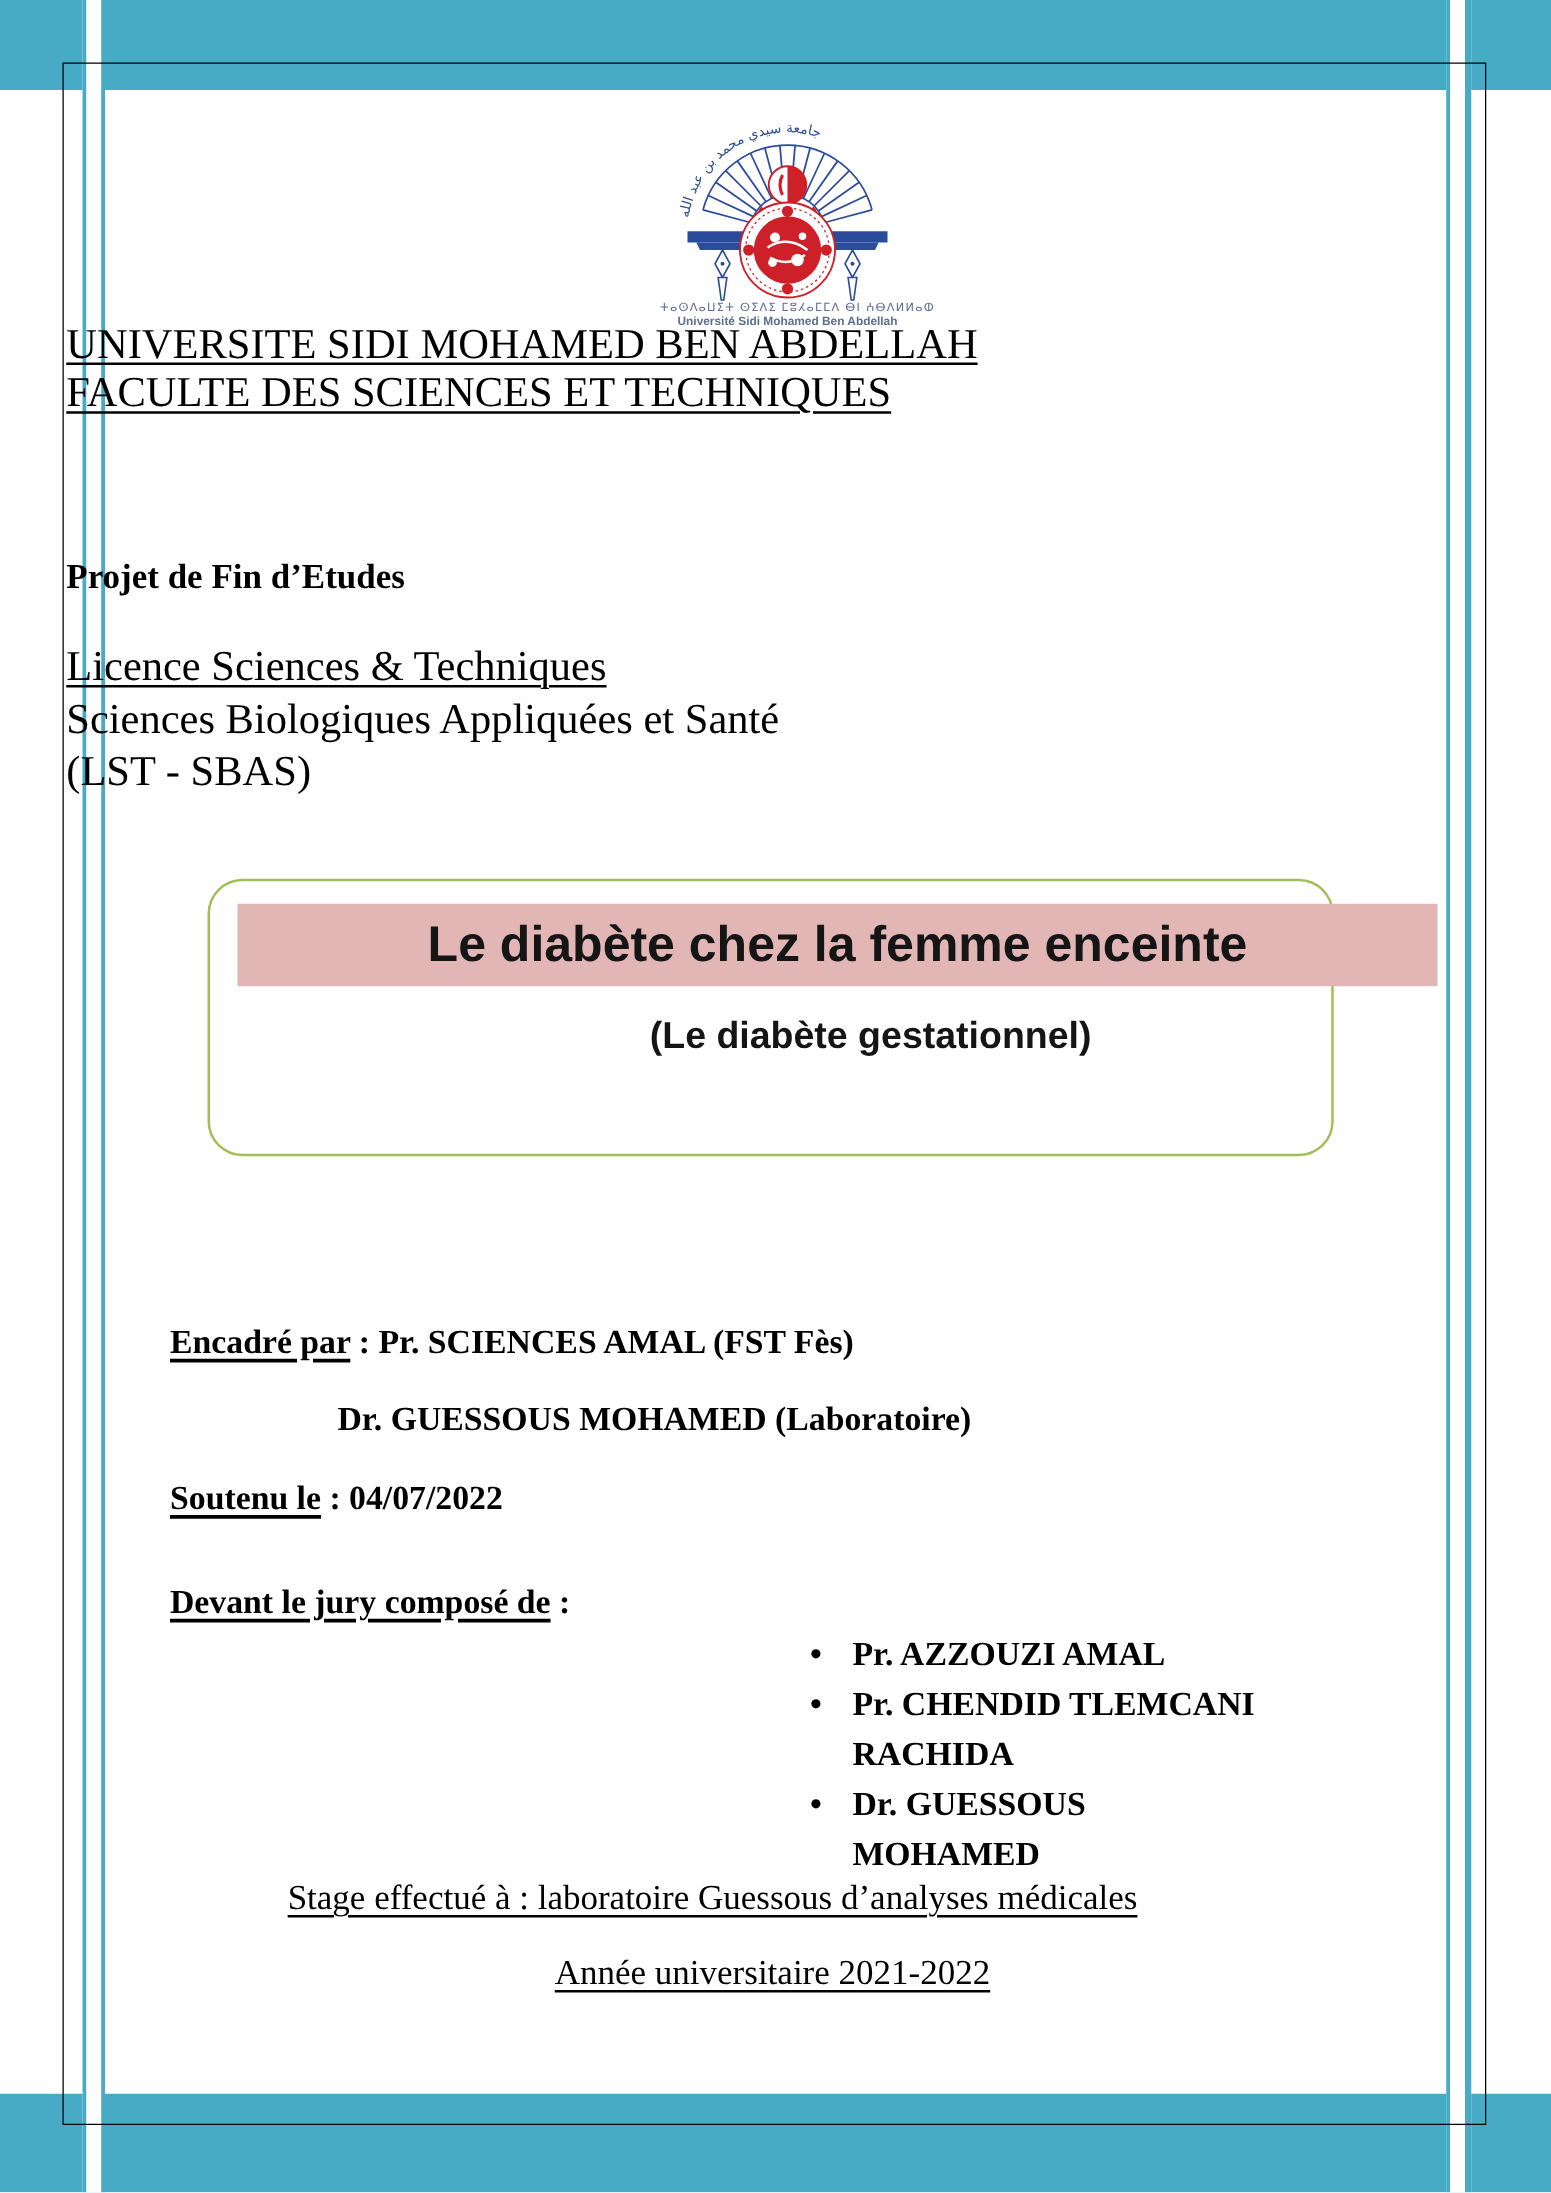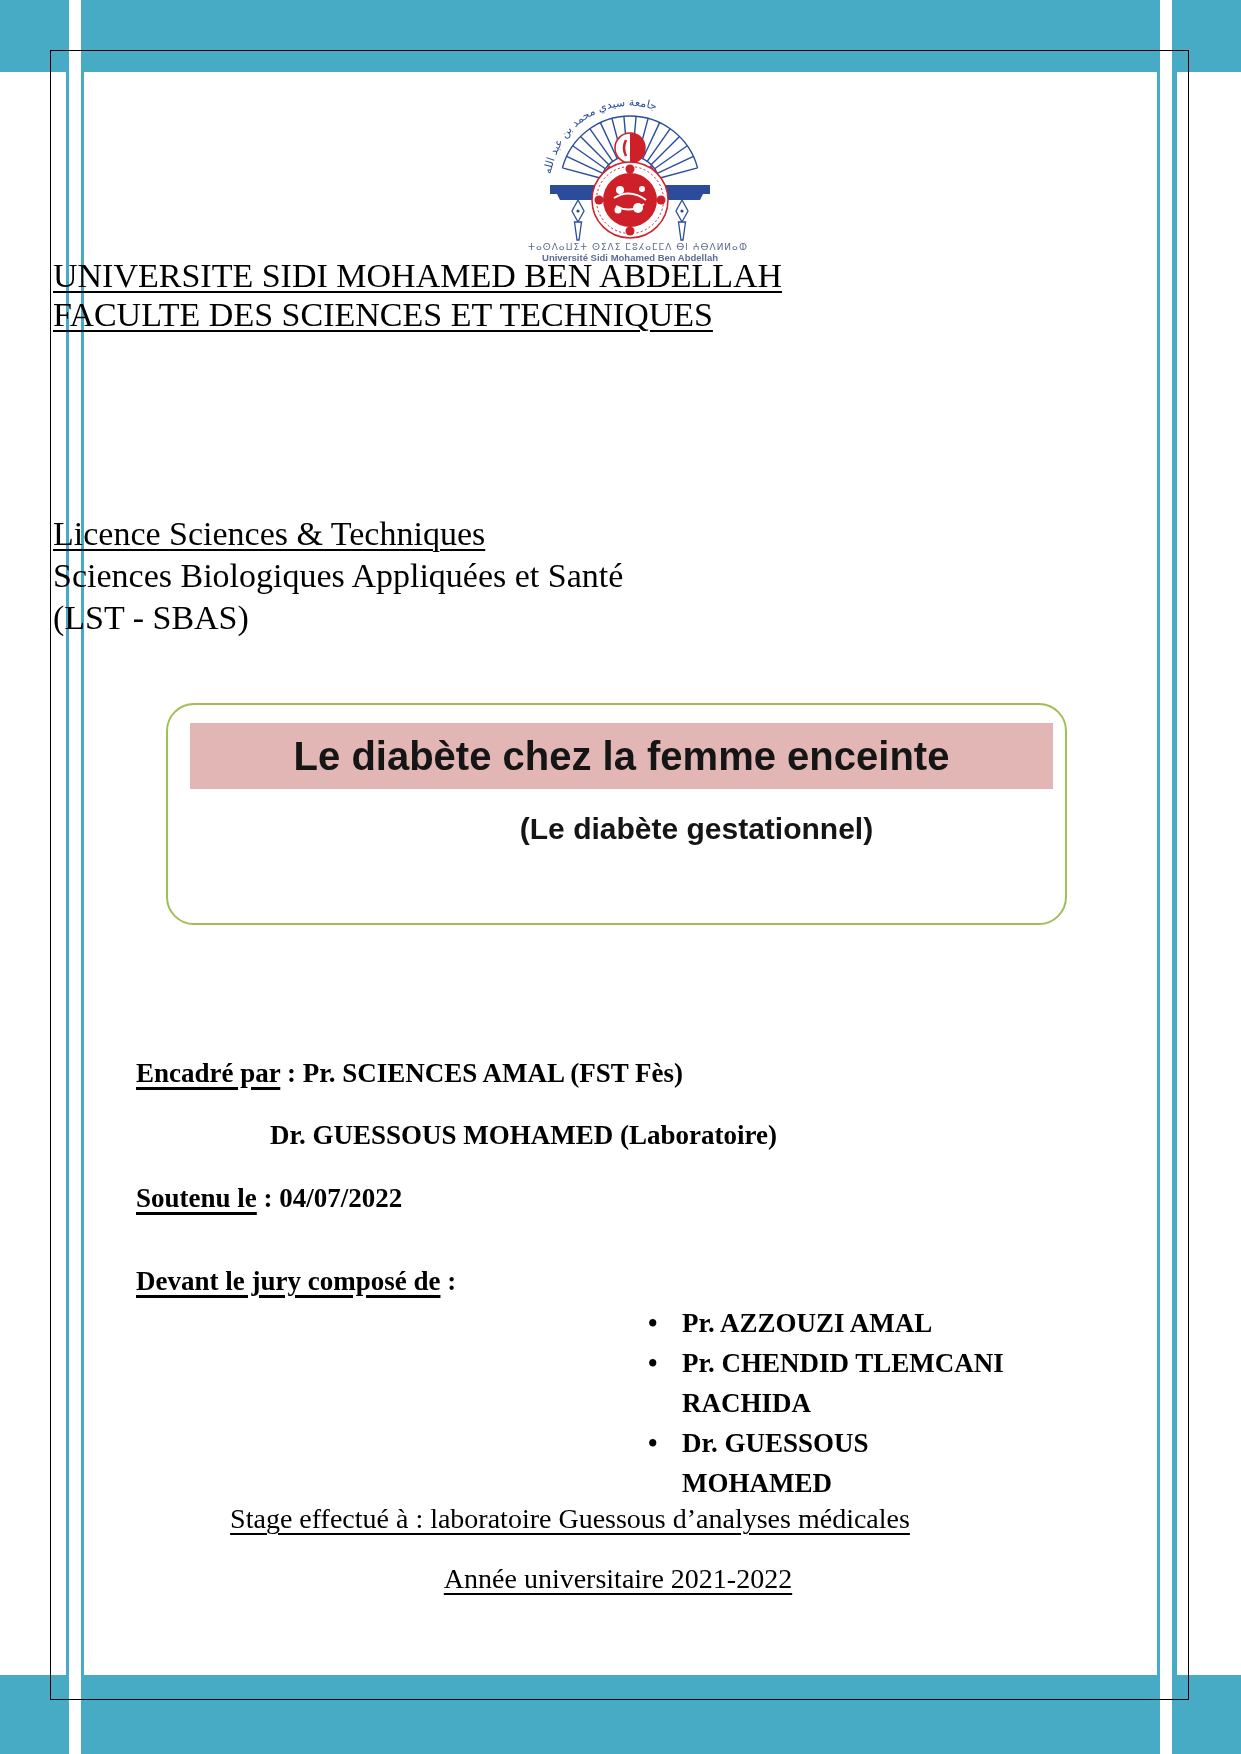--- a/index.html
+++ b/index.html
@@ -33,21 +33,21 @@
   .col-center{position:absolute;left:53px;width:1000px;}
   .uniline{font-size:34px;line-height:39px;}
   .uniline span{text-decoration:underline;text-decoration-thickness:2px;text-underline-offset:4px;}
   .projet{font-size:28px;font-weight:bold;}
   .bigline{font-size:34px;line-height:40px;}
   .bigline .u{text-decoration:underline;text-decoration-thickness:2px;text-underline-offset:4px;}
 
   
   .greenbox{position:absolute;left:166px;top:703px;width:901px;height:222px;
             border:2px solid var(--boxborder);border-radius:28px;box-sizing:border-box;background:#fff;}
-  .pinkband{position:absolute;left:190px;top:723px;width:863px;height:66px;background:var(--titlebg);
+  .pinkband{position:absolute;left:190px;top:723px;width:960px;height:66px;background:var(--titlebg);
             text-align:center;}
   .maintitle{font-family:"Liberation Sans", sans-serif;font-weight:bold;font-size:40px;line-height:66px;color:#151515;}
   .subtitle{position:absolute;left:166px;top:812px;width:1061px;text-align:center;
             font-family:"Liberation Sans", sans-serif;font-weight:bold;font-size:30px;color:#151515;}
 
   
   .dline{position:absolute;left:136px;font-size:27px;font-weight:bold;white-space:nowrap;}
   .dline .u{text-decoration:underline;text-decoration-thickness:2.5px;text-underline-offset:5px;}
   .dline.indent{left:270px;}
 
@@ -140,20 +140,21 @@
       </svg>
       <div class="logo-cap1">ⵜⴰⵙⴷⴰⵡⵉⵜ ⵙⵉⴷⵉ ⵎⵓⵃⴰⵎⵎⴷ ⴱⵏ ⵄⴱⴷⵍⵍⴰⵀ</div>
       <div class="logo-cap2">Université Sidi Mohamed Ben Abdellah</div>
     </div>
 
     <div class="col-center" style="top:256px;">
       <div class="uniline"><span>UNIVERSITE SIDI MOHAMED BEN ABDELLAH</span></div>
       <div class="uniline"><span>FACULTE DES SCIENCES ET TECHNIQUES</span></div>
     </div>
 
+    <div class="col-center projet" style="top:446px;">Projet de Fin d’Etudes</div>
     <div class="col-center bigline" style="top:514px;"><span class="u">Licence Sciences &amp; Techniques</span></div>
     <div class="col-center bigline" style="top:556px;">Sciences Biologiques Appliquées et Santé</div>
     <div class="col-center bigline" style="top:598px;">(LST - SBAS)</div>
 
     <div class="greenbox"></div>
     <div class="pinkband">
       <div class="maintitle">Le diabète chez la femme enceinte</div>
     </div>
     <div class="subtitle">(Le diabète gestationnel)</div>
 

